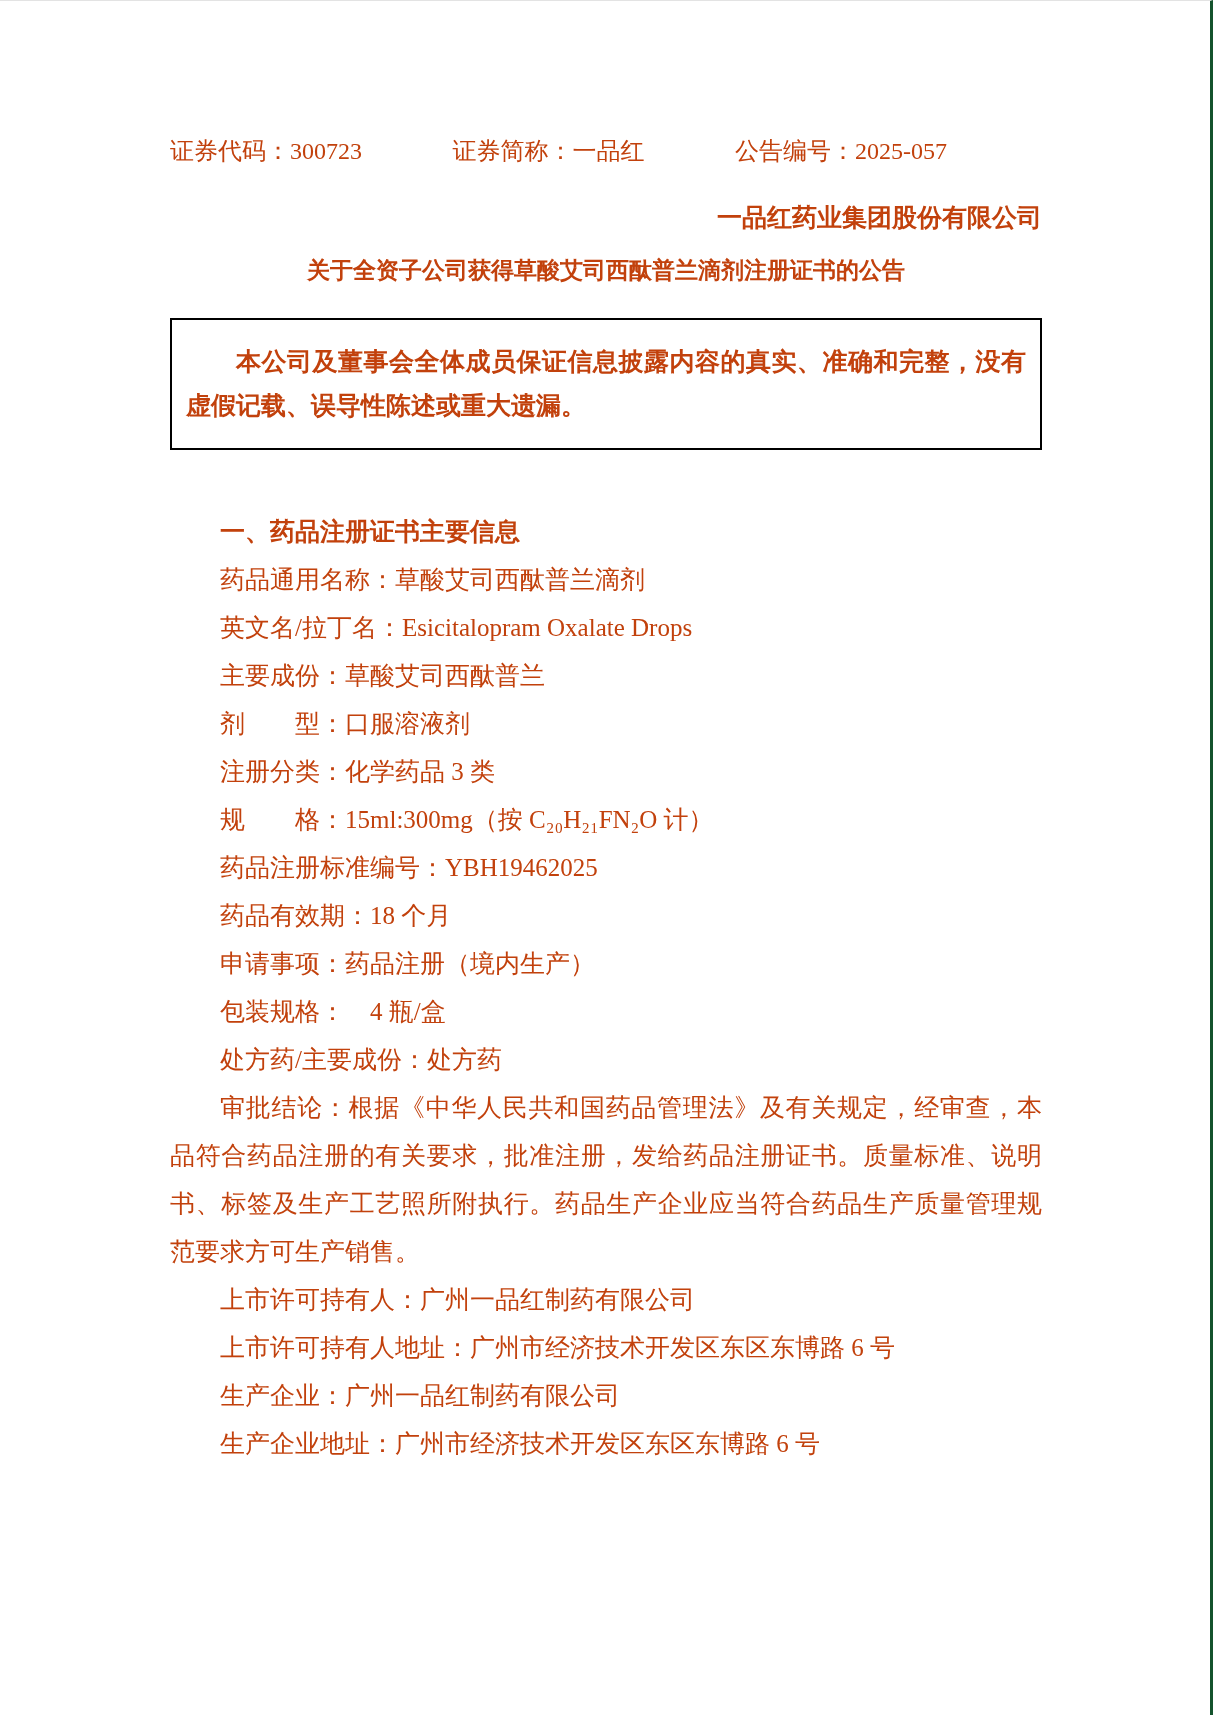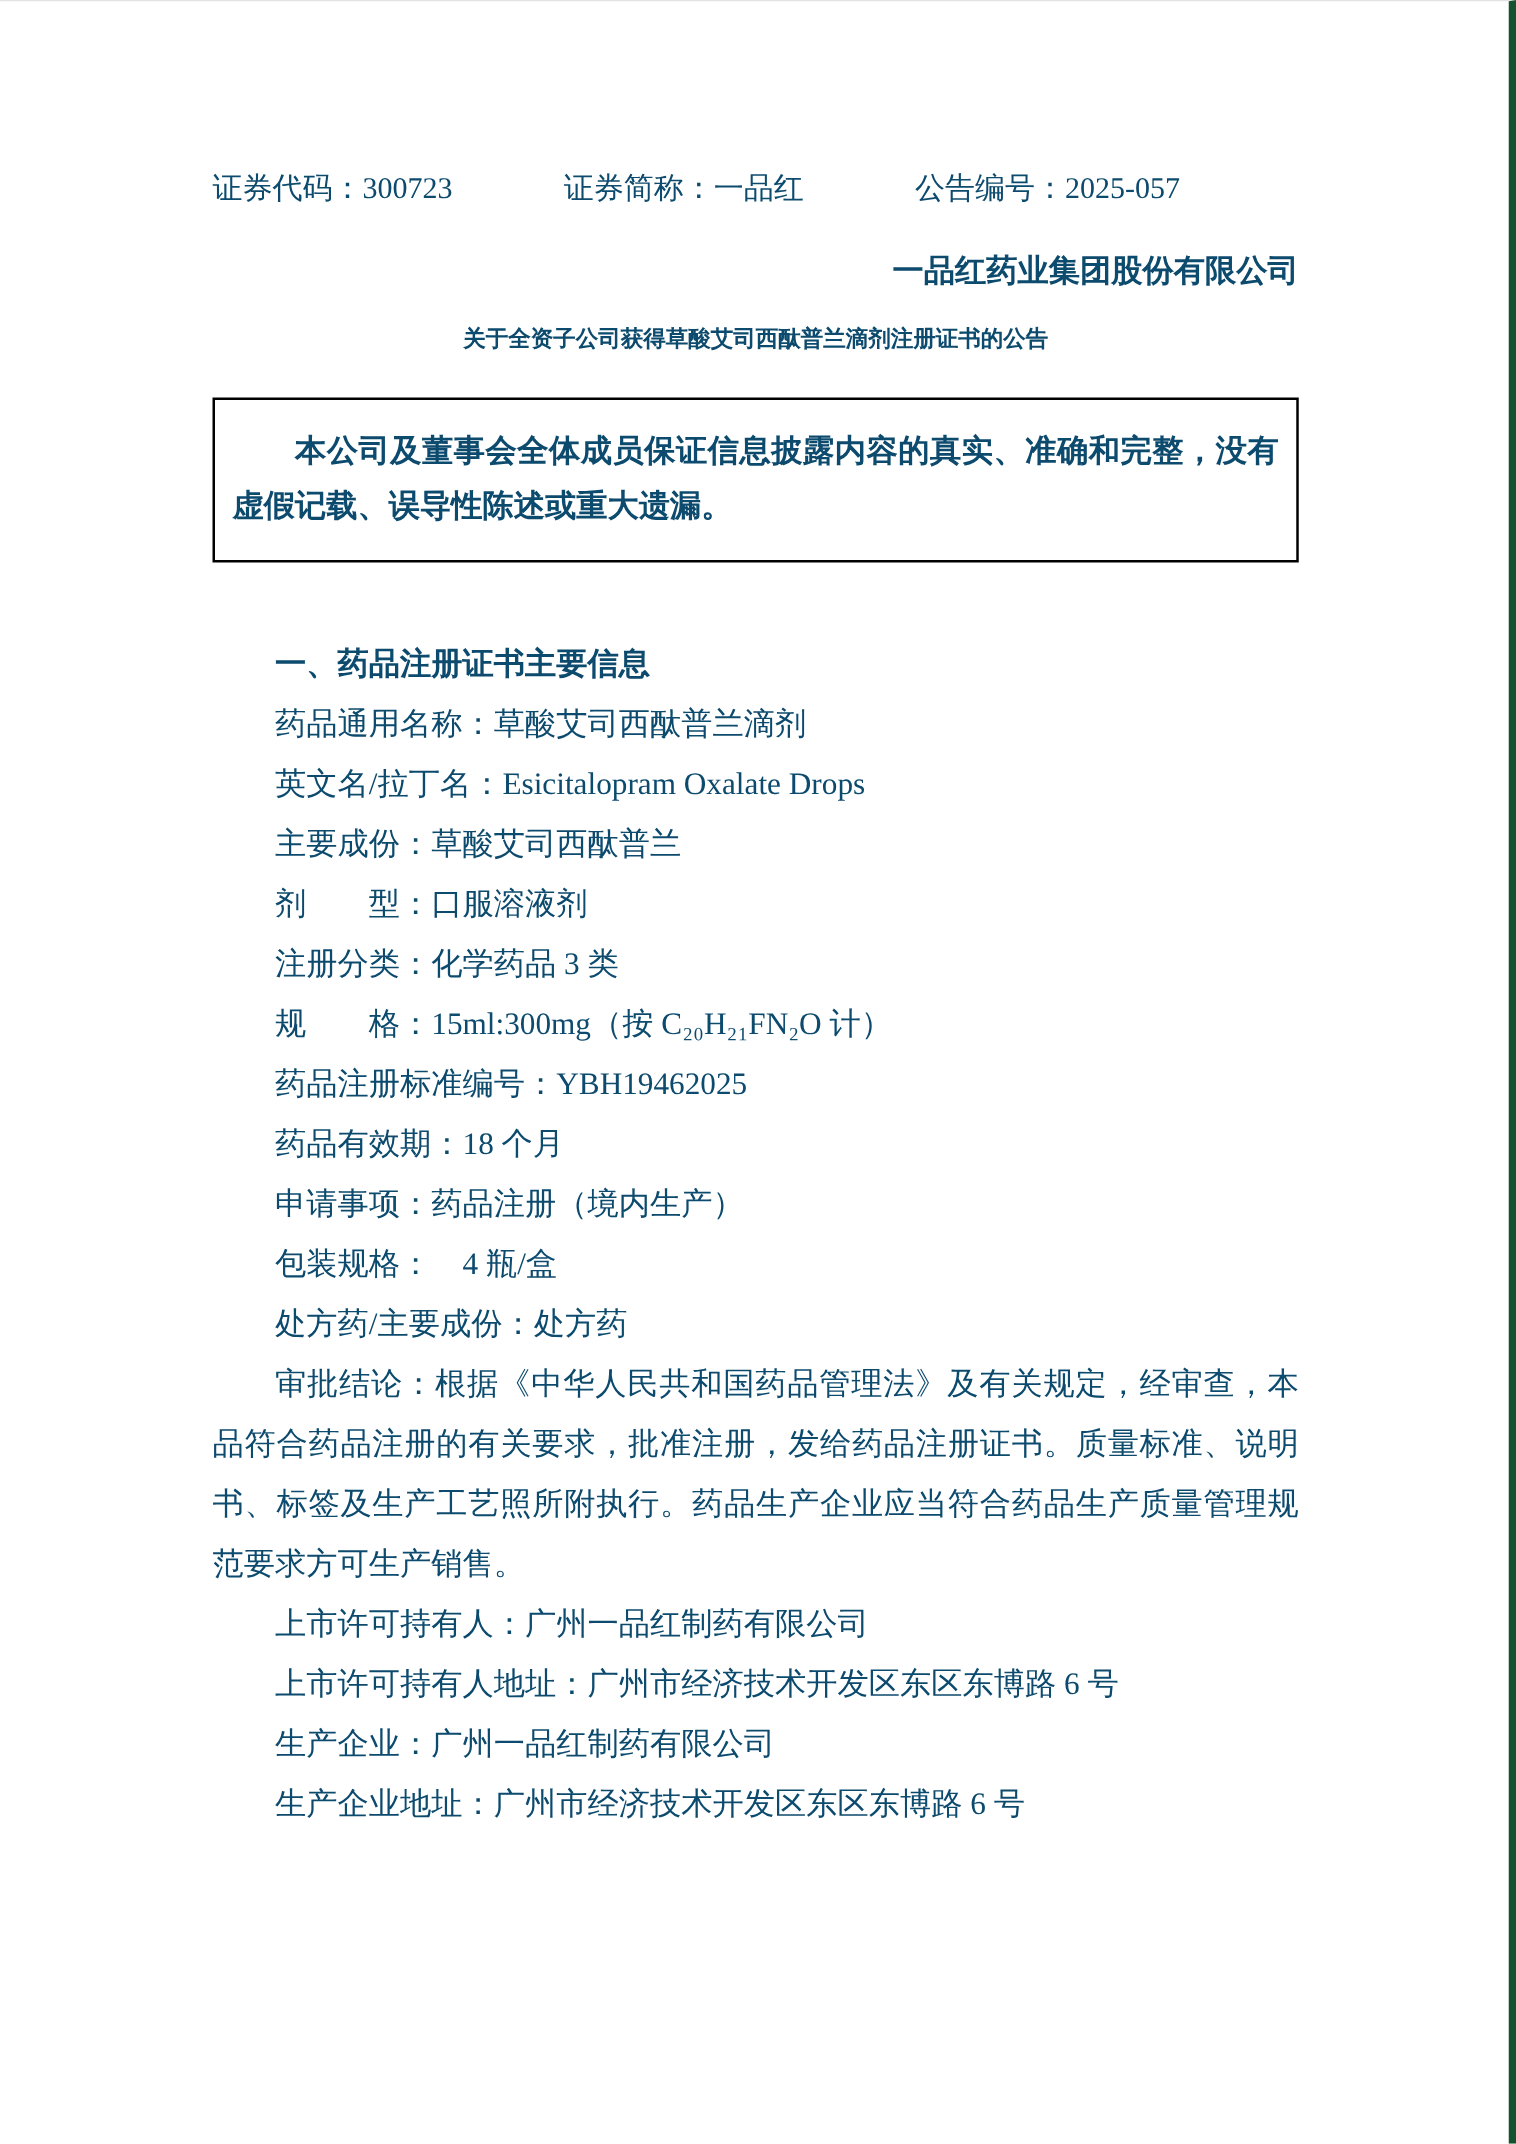--- a/index.html
+++ b/index.html
@@ -6,46 +6,46 @@
     margin: 0;
     padding: 0;
     background: #ffffff;
   }
   .page {
     position: relative;
     width: 1213px;
     height: 1715px;
     box-sizing: border-box;
     background: #ffffff;
-    color: #0c4a6e;
+    color: #c2410c;
     font-family: "Liberation Serif", "DejaVu Serif", serif;
     padding: 136px 168px 0 170px;
     border-top: 1px solid #e3e3e3;
-    border-right: 6px solid #14532d;
+    border-right: 3px solid #14532d;
     overflow: hidden;
   }
   .header-row {
     display: flex;
     justify-content: space-between;
     align-items: baseline;
     font-size: 24px;
     line-height: 28px;
     padding-right: 95px;
   }
   .title {
     margin: 36px 0 0 0;
     text-align: right;
     font-size: 25px;
     font-weight: bold;
     line-height: 34px;
   }
   .subtitle {
     margin: 19px 0 0 0;
     text-align: center;
-    font-size: 18px;
+    font-size: 23px;
     font-weight: bold;
     line-height: 34px;
   }
   .disclaimer-box {
     margin-top: 30px;
     border: 2px solid #000000;
     padding: 20px 14px;
   }
   .disclaimer-box p {
     margin: 0;

